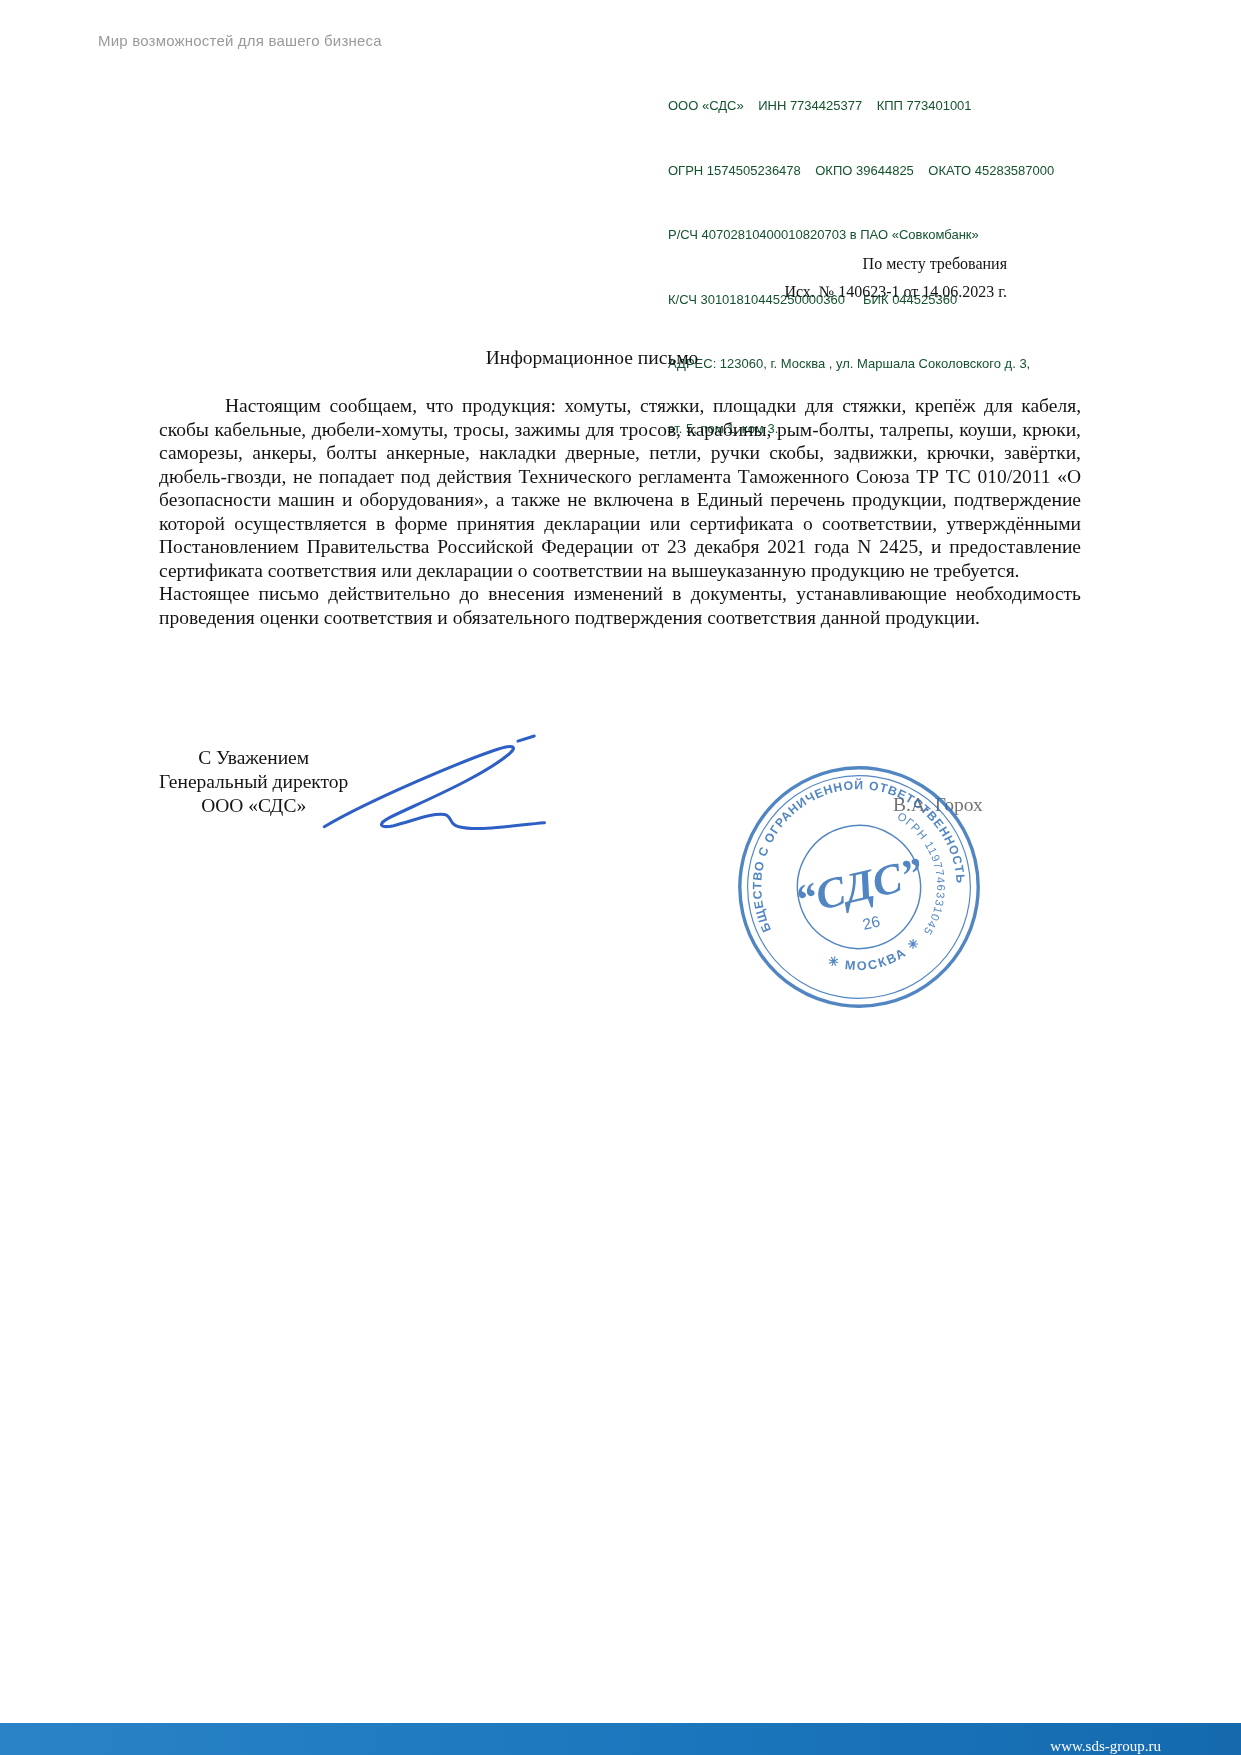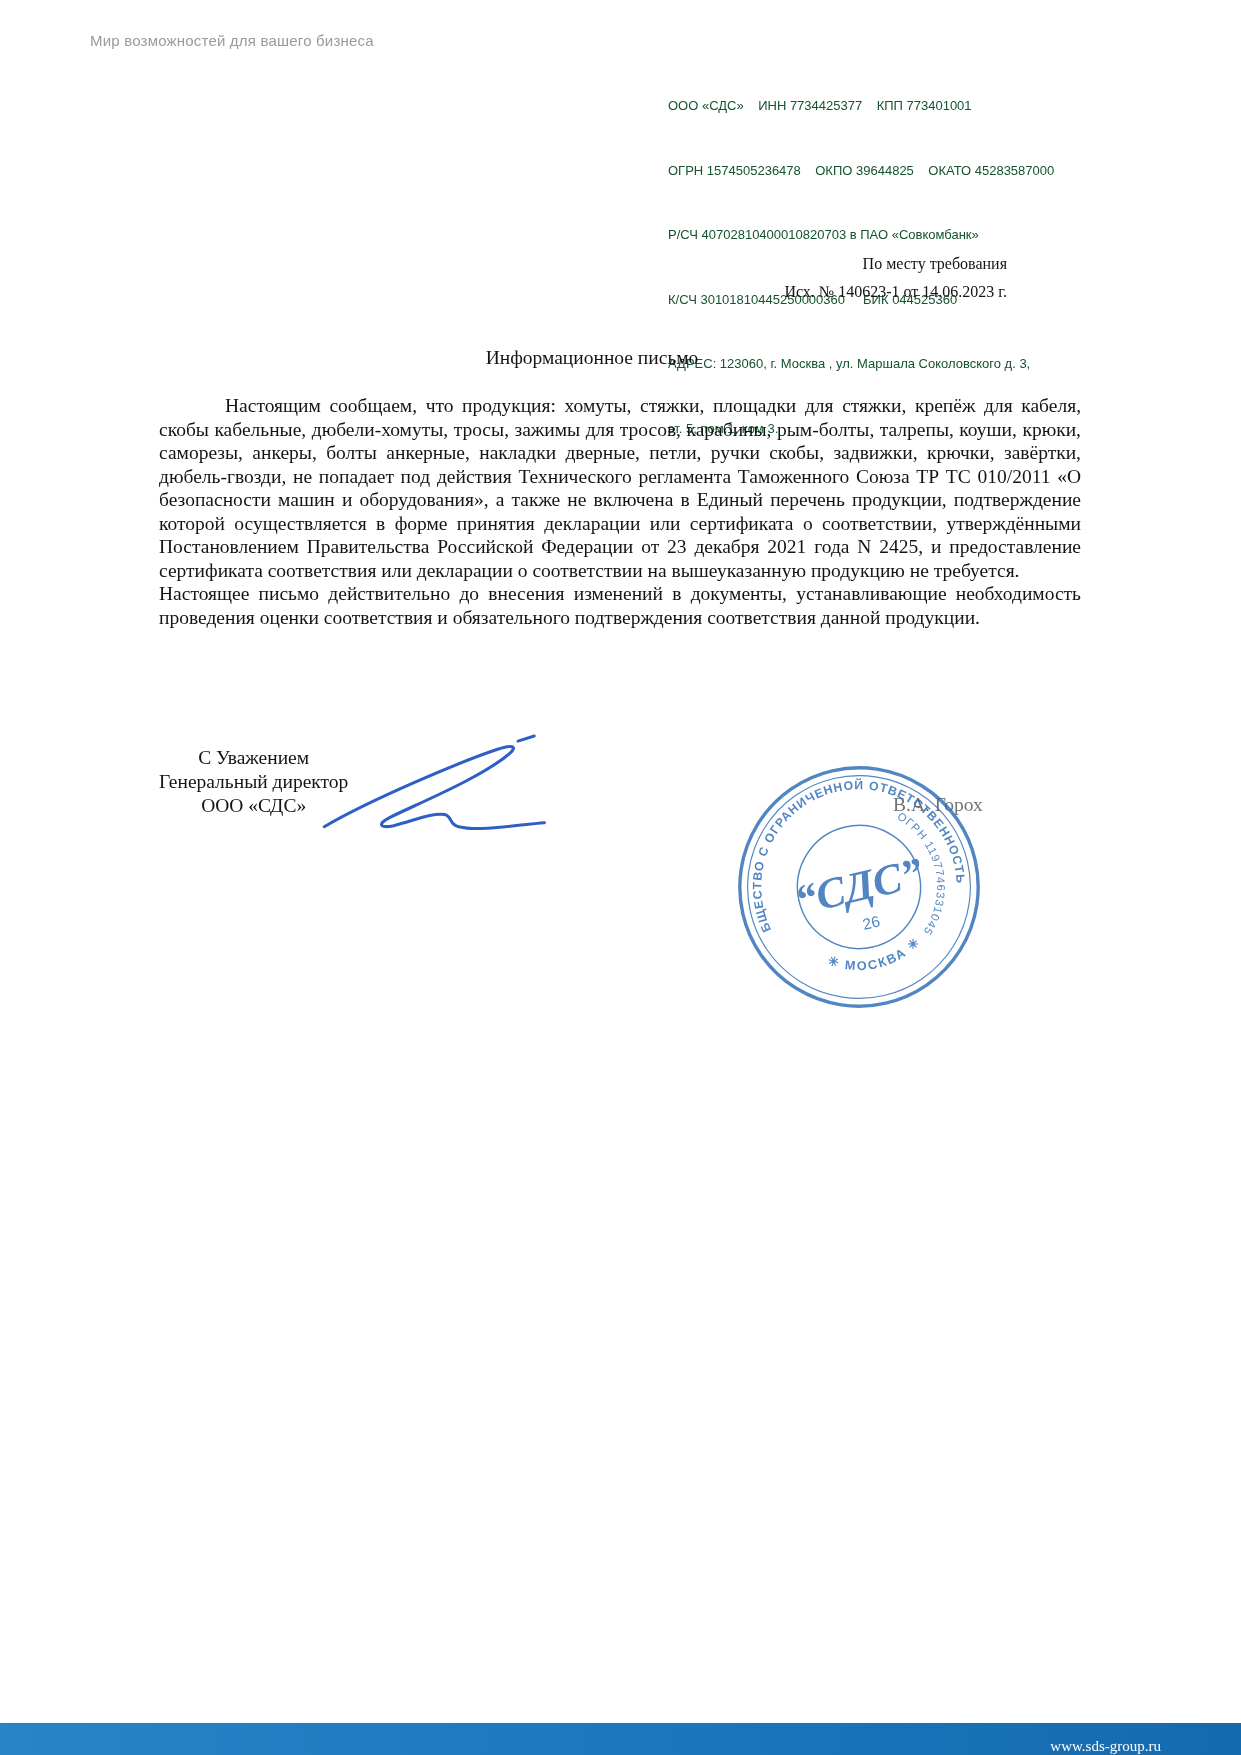--- a/index.html
+++ b/index.html
@@ -16,21 +16,21 @@
   
   .logo-block { position:absolute; left:84px; top:26px; }
   .logo-text {
     font-family:"Liberation Sans", sans-serif;
     font-weight:bold; font-style:italic;
     font-size:110px; line-height:1.0;
     letter-spacing:-7px;
     color:#1b74bc;
   }
   .tagline {
-    margin-top:6px; margin-left:6px;
+    margin-top:6px; margin-left:14px;
     font-size:15px; color:#9a9a9a;
     letter-spacing:.2px;
   }
   .company-info {
     position:absolute; left:668px; top:52px;
     font-size:13px; line-height:21.5px;
     color:#14532d;
     white-space:pre-wrap;
   }
 

